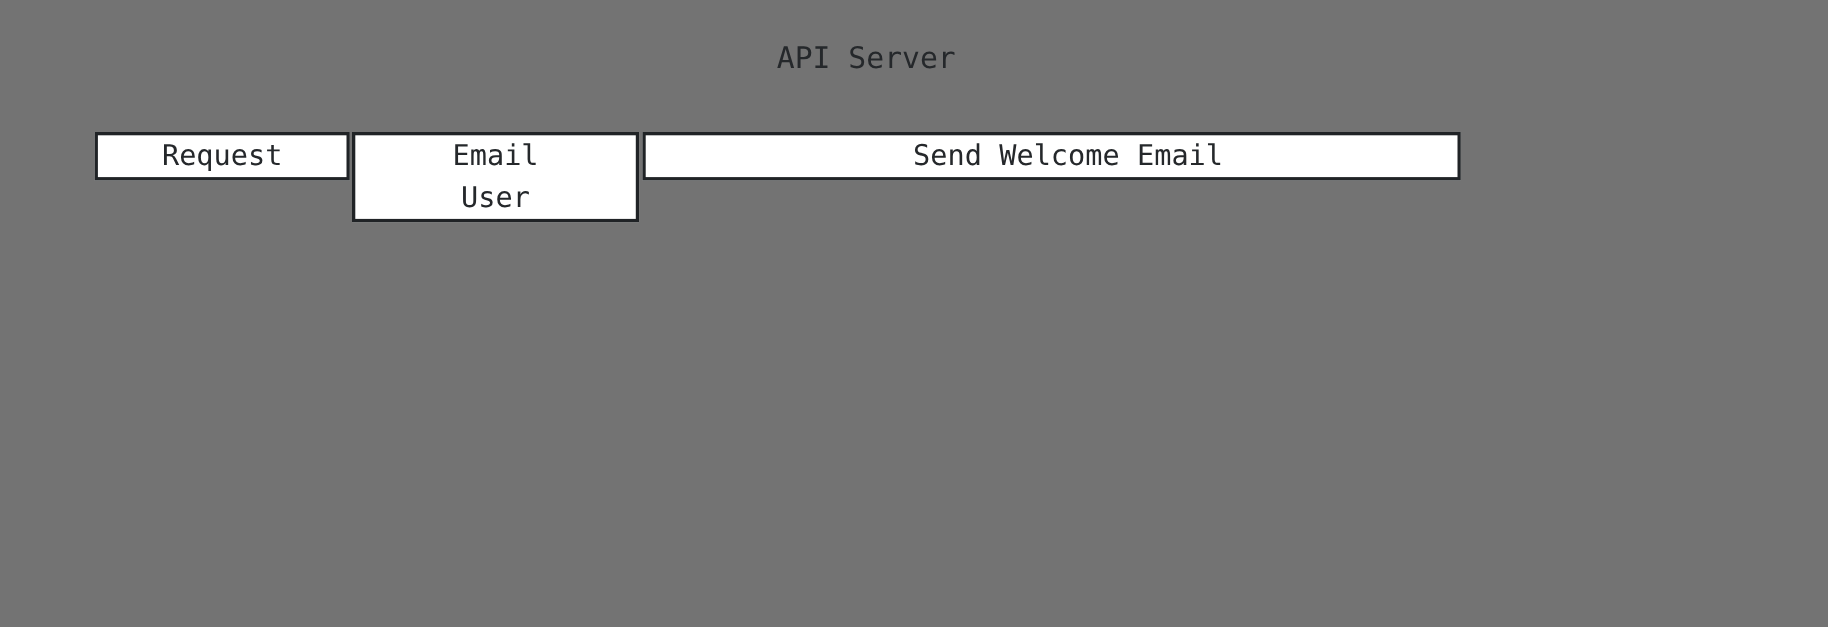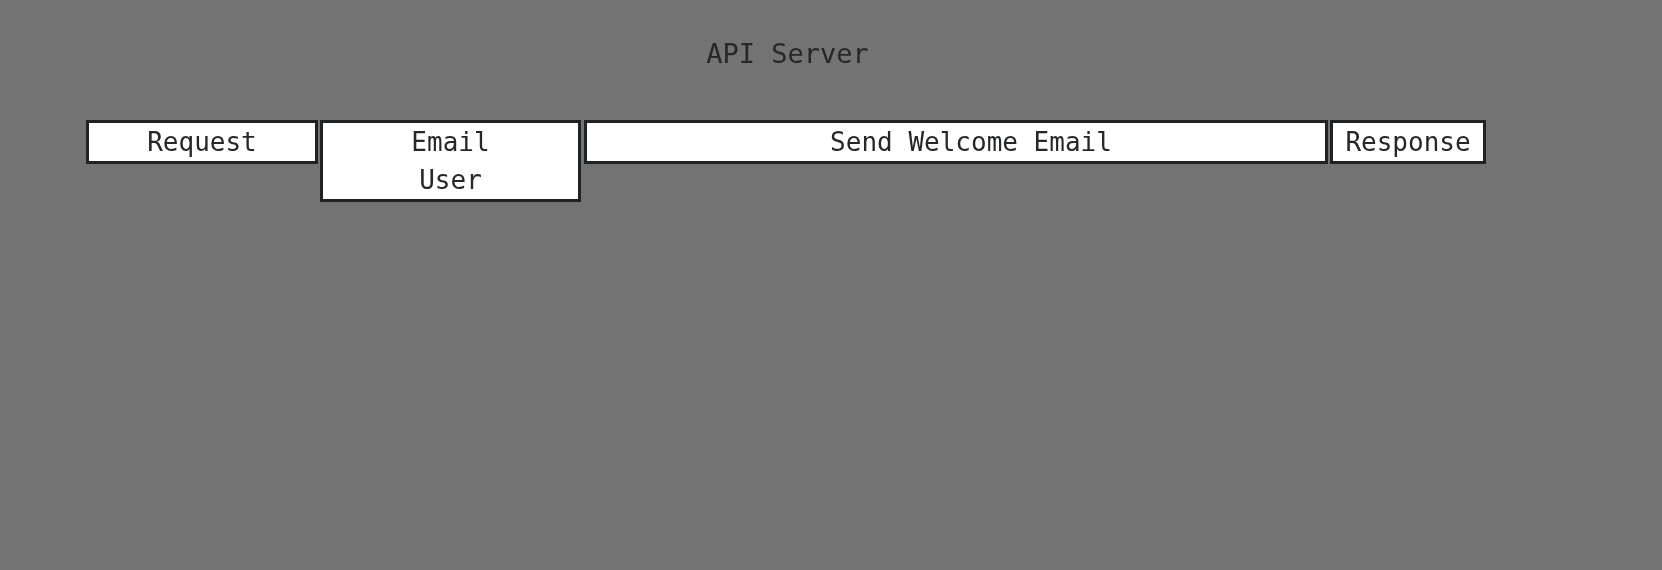--- a/index.html
+++ b/index.html
@@ -91,19 +91,16 @@
 
     <div class="span-box span-create">
       <span class="span-label">Email
 User</span>
     </div>
 
     <div class="span-box span-email">
       <span class="span-label">Send Welcome Email</span>
     </div>
 
-    <div class="span-box span-response">
-      <span class="span-label">Response</span>
-    </div>
 
   </div>
 
 </div>
 
 </body></html>

